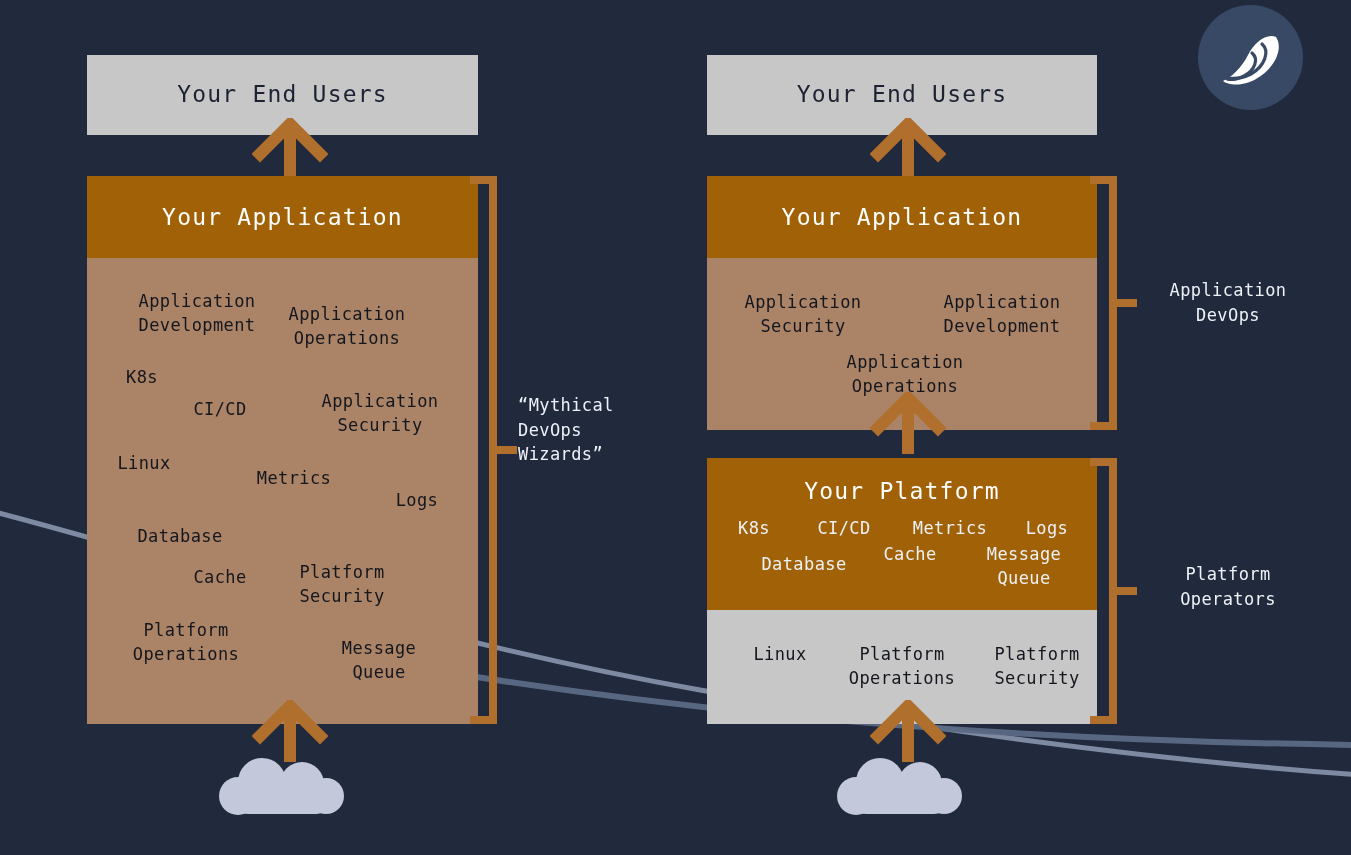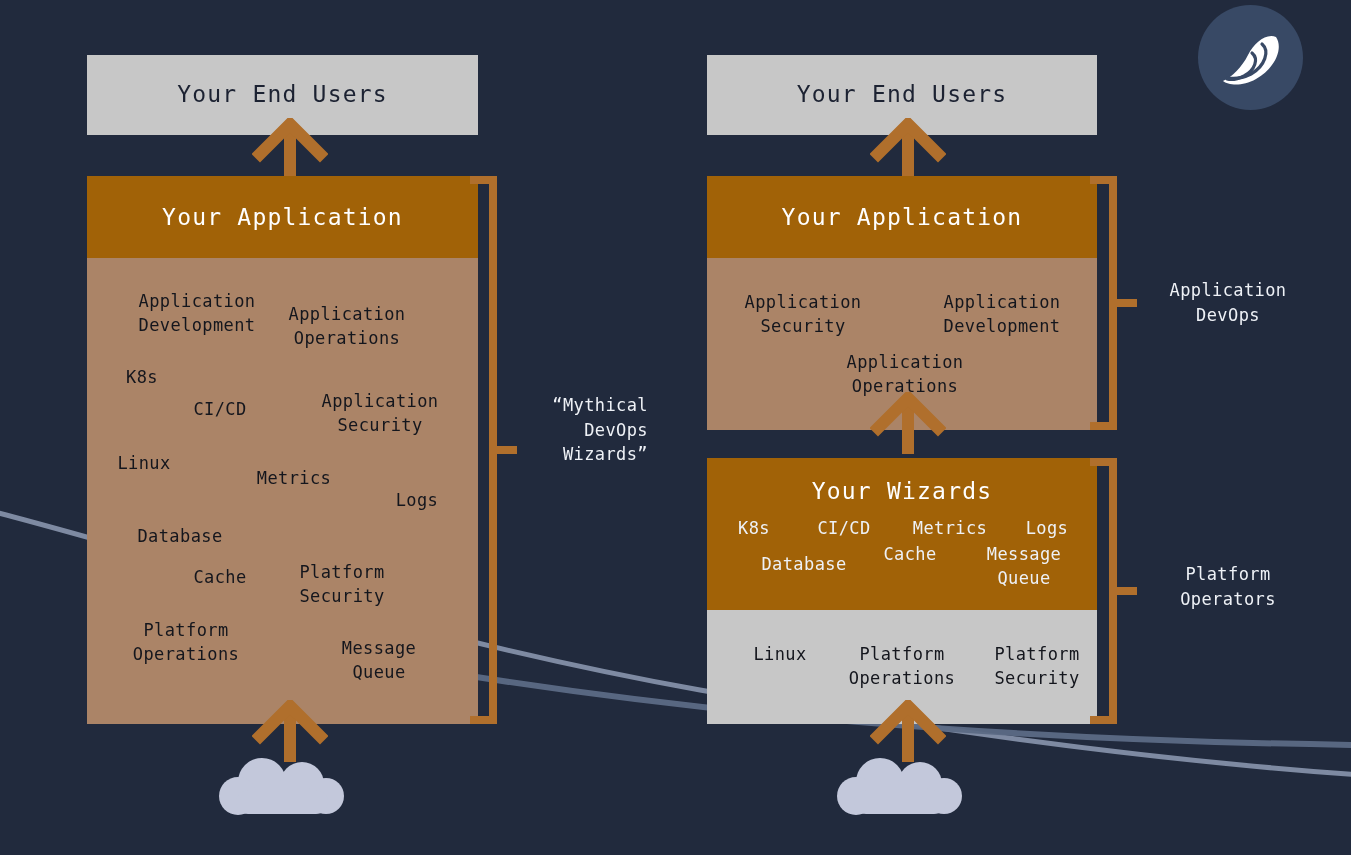--- a/index.html
+++ b/index.html
@@ -41,21 +41,21 @@
   .bracket .cap-b{position:absolute;right:0;bottom:0;height:8px;width:27px;background:#b06f2c;}
   .bracket .tick{position:absolute;right:-20px;top:50%;margin-top:-4px;height:8px;width:20px;background:#b06f2c;}
 
   .bracket-label{
     position:absolute;
     color:#eef1f6;
     font-size:17px;
     line-height:1.45;
     letter-spacing:0.4px;
     white-space:pre-line;
-    text-align:right;
+    text-align:left;
   }
 
   .arrow{position:absolute;}
   .cloud{position:absolute;}
 
   .logo{
     position:absolute;
     width:105px;height:105px;border-radius:50%;
     background:#384965;
     display:flex;align-items:center;justify-content:center;
@@ -153,21 +153,21 @@
     <div class="tag tag-dark" style="left:118px;top:92px;width:160px;">Application
 Operations</div>
   </div>
 
   <svg class="arrow" style="left:870px;top:392px;width:76px;height:62px;" viewBox="0 0 76 62">
     <path d="M 38 4 L 38 62" stroke="#b06f2c" stroke-width="12" fill="none"></path>
     <path d="M 8 36 L 38 6 L 68 36" stroke="#b06f2c" stroke-width="12" fill="none" stroke-linecap="square" stroke-linejoin="miter"></path>
   </svg>
 
   <div class="box box-blue" style="left:707px;top:458px;width:390px;height:152px;">
-    <div class="box-title" style="top:20px;">Your Wizards</div>
+    <div class="box-title" style="top:20px;">Your Platform</div>
 
     <div class="tag tag-light" style="left:12px;top:58px;width:70px;">K8s</div>
     <div class="tag tag-light" style="left:92px;top:58px;width:90px;">CI/CD</div>
     <div class="tag tag-light" style="left:188px;top:58px;width:110px;">Metrics</div>
     <div class="tag tag-light" style="left:300px;top:58px;width:80px;">Logs</div>
     <div class="tag tag-light" style="left:32px;top:94px;width:130px;">Database</div>
     <div class="tag tag-light" style="left:158px;top:84px;width:90px;">Cache</div>
     <div class="tag tag-light" style="left:252px;top:84px;width:130px;">Message
 Queue</div>
   </div>

